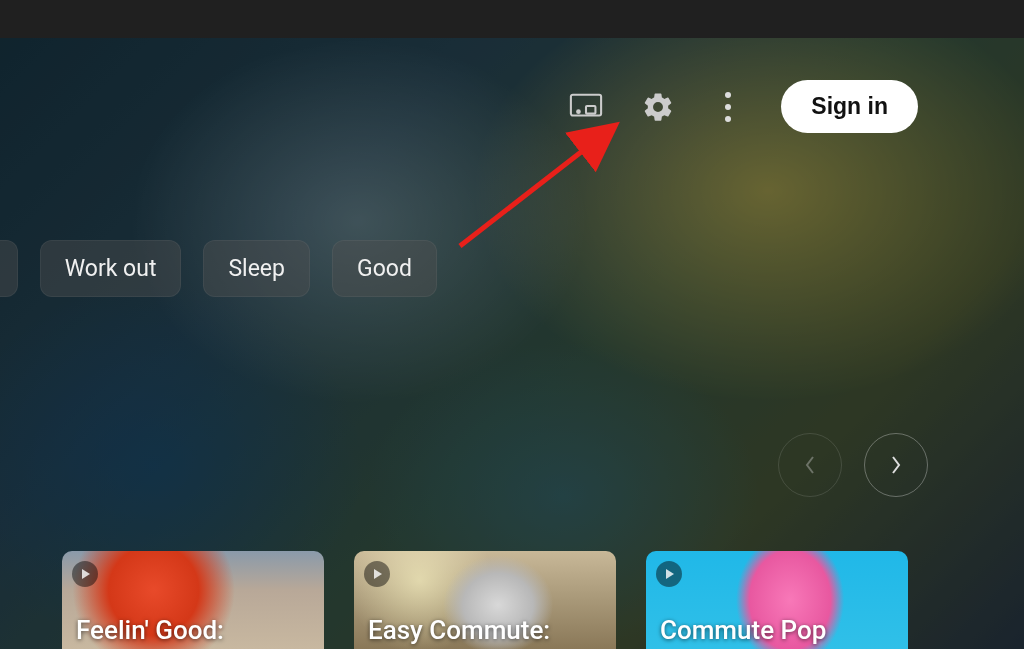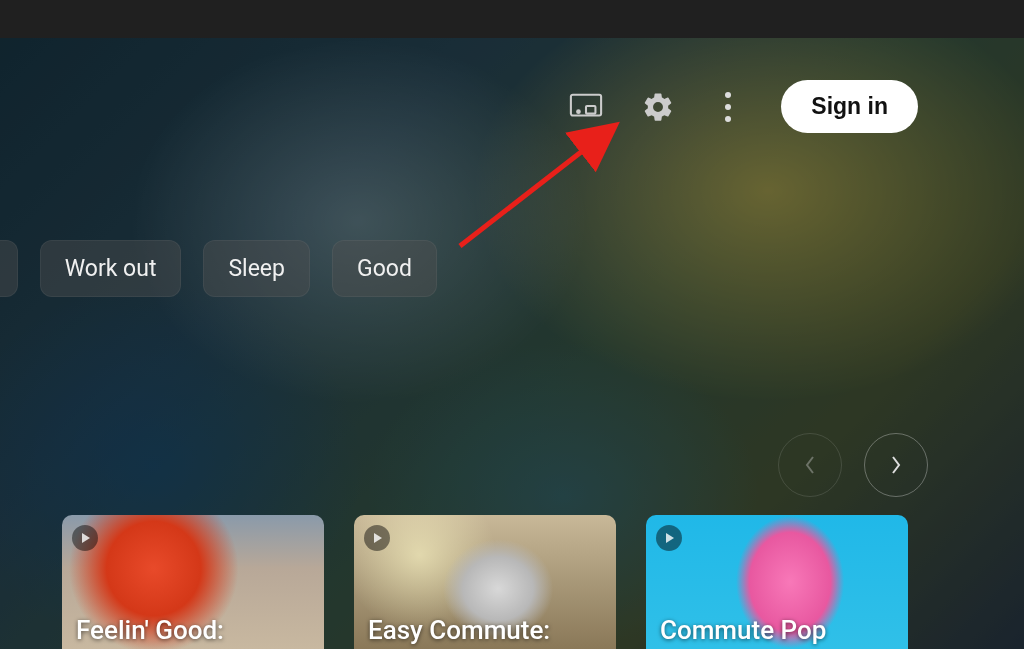--- a/index.html
+++ b/index.html
@@ -121,21 +121,21 @@
     }
     .cards-row {
       position: absolute;
       bottom: 0;
       left: 62px;
       display: flex;
       gap: 30px;
     }
     .card {
       width: 262px;
-      height: 134px;
+      height: 98px;
       border-radius: 10px 10px 0 0;
       position: relative;
       overflow: hidden;
     }
     .card-img {
       position: absolute;
       inset: 0;
     }
     .card-1 .card-img {
       background: 

